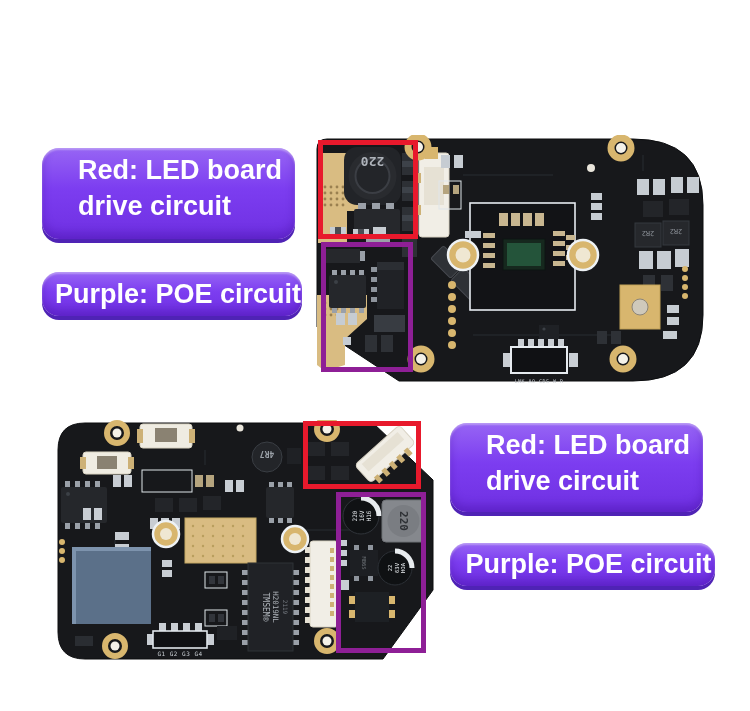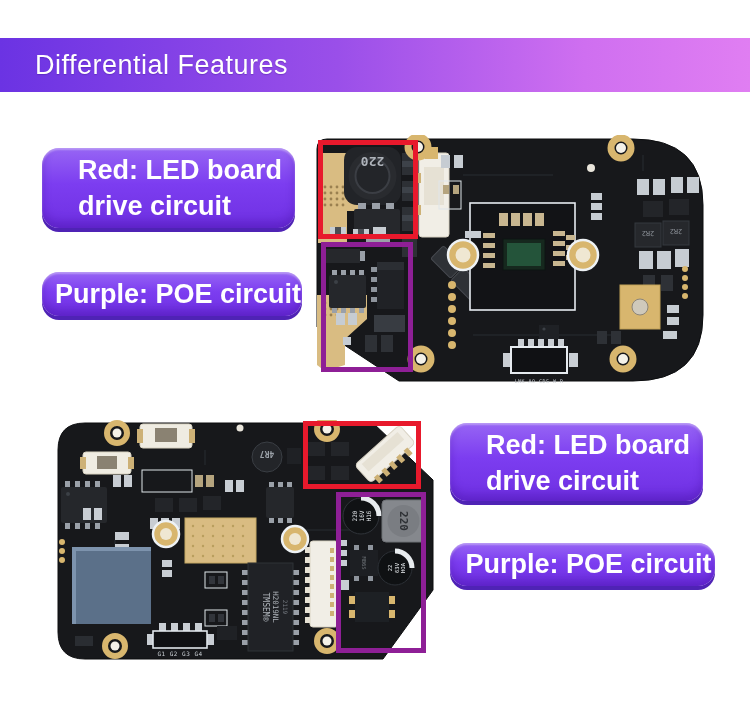--- a/index.html
+++ b/index.html
@@ -9,36 +9,33 @@
   .banner{position:absolute;left:0;top:38px;width:750px;height:54px;
           background:linear-gradient(90deg,#6b33e3 0%,#9a4fe9 45%,#cf6ff0 78%,#e07ef2 100%);}
   .banner .title{position:absolute;left:35px;top:0;height:54px;line-height:55px;
           color:#ffffff;font-size:27px;letter-spacing:.5px;font-weight:400;
           text-shadow:0 1px 1px rgba(60,20,140,.35);}
   
   .plabel{position:absolute;color:#fff;font-weight:bold;font-size:27px;
           background:linear-gradient(180deg,#9765f4 0%,#7c3df0 45%,#6f30e2 100%);
           border-radius:17px;
           box-shadow:0 4px 0 #4f23b5, inset 0 2px 2px rgba(255,255,255,.35), inset 0 -6px 10px rgba(60,10,150,.35);padding-left:12px;}
-  .plabel.two{padding:4px 0 0 36px;line-height:36px;}
+  .plabel.two{padding:4px 0 11px 36px;line-height:36px;}
   .plabel.one{text-align:center;}
   
   .hbox{position:absolute;box-sizing:border-box;background:transparent;}
   .hbox.red{border:5px solid #e8192c;}
   .hbox.purple{border:5px solid #8e1f96;}
   svg text{font-family:"DejaVu Sans Mono",monospace;}
 </style>
 </head>
 <body>
 
 <div id="stage">
 
-  <div class="banner">
-    <div class="title">Differential Features</div>
-  </div>
 
   <svg style="position:absolute;left:313px;top:135px;" width="392" height="250" viewBox="0 0 392 250">
     <path d="M14,4 L320,4 Q390,4 390,70 L390,180 Q390,246 320,246 L86,246 L4,192 L4,14 Q4,4 14,4 Z" fill="#17181b" stroke="#0c0d0f"></path>
     <path d="M150,40 L240,40 M160,200 L300,200 M330,20 L330,36" stroke="#1f2226" stroke-width="2" fill="none"></path>
 
     <g>
       <path d="M5,18 L34,18 L34,40 L50,54 L50,76 L34,76 L34,108 L5,108 Z" fill="#d9bc82"></path>
       <g fill="#9a8050">
         <circle cx="12" cy="52" r="1.4"></circle>
           <circle cx="18" cy="52" r="1.4"></circle>

